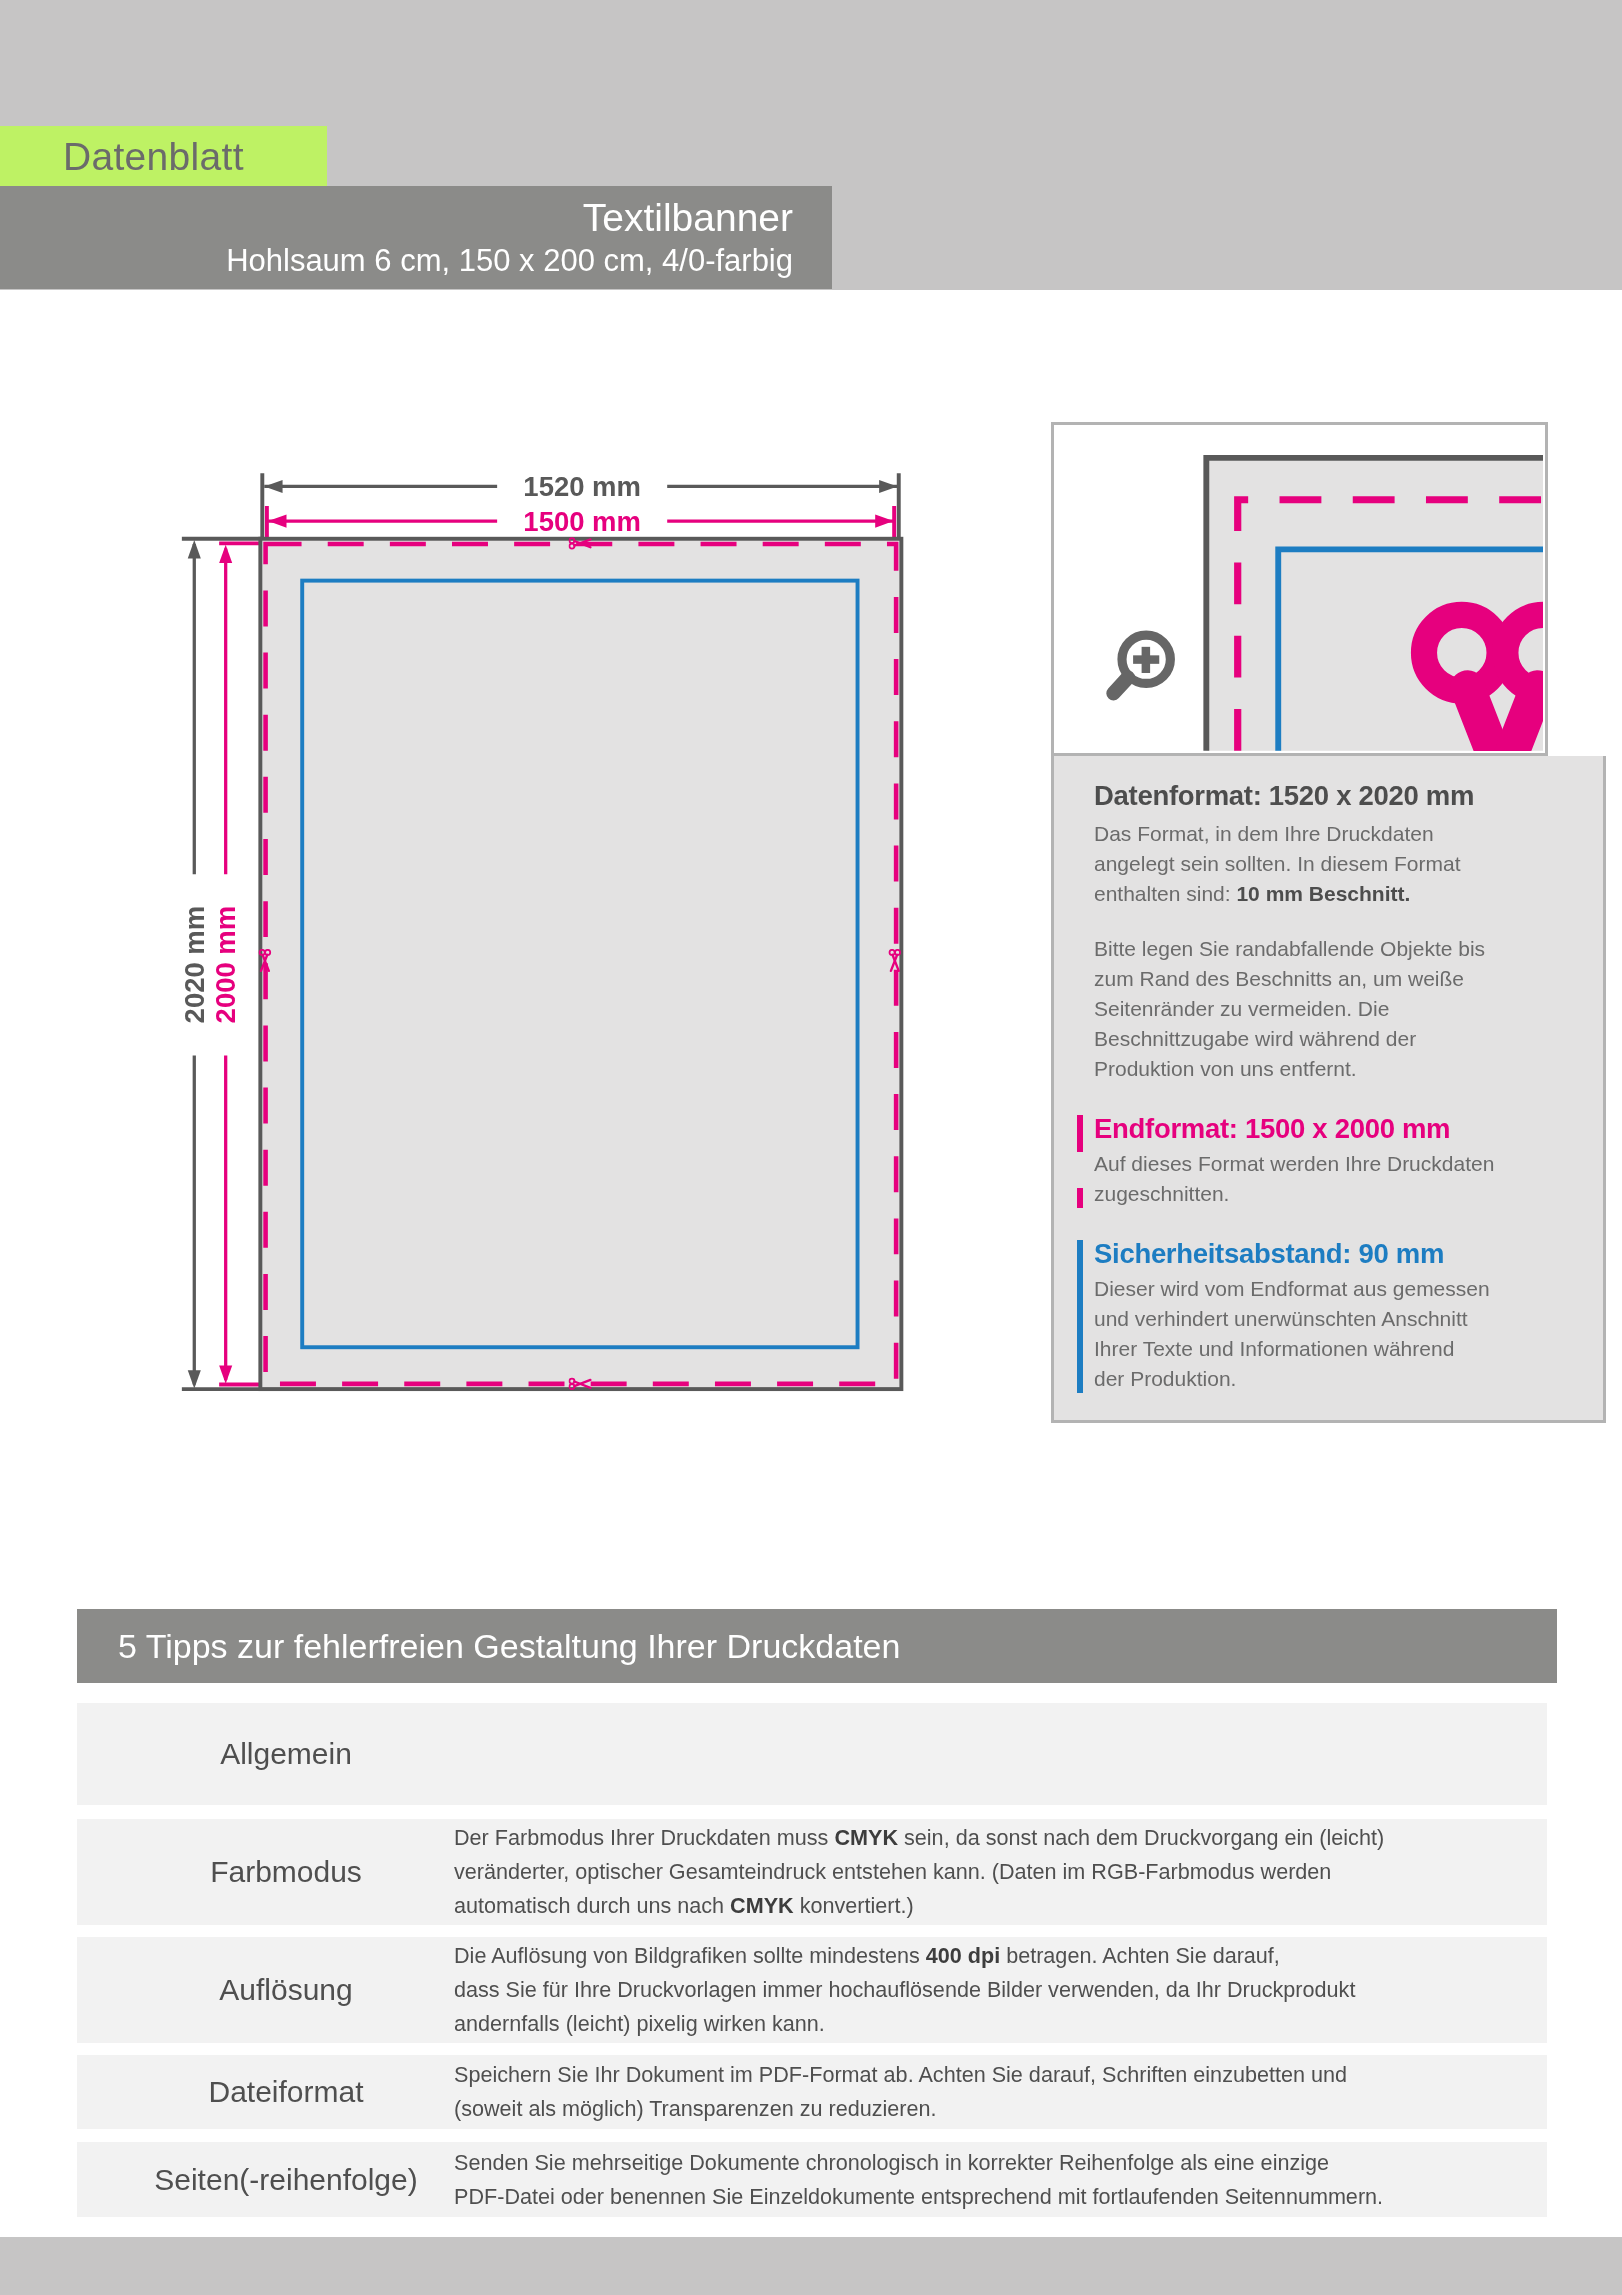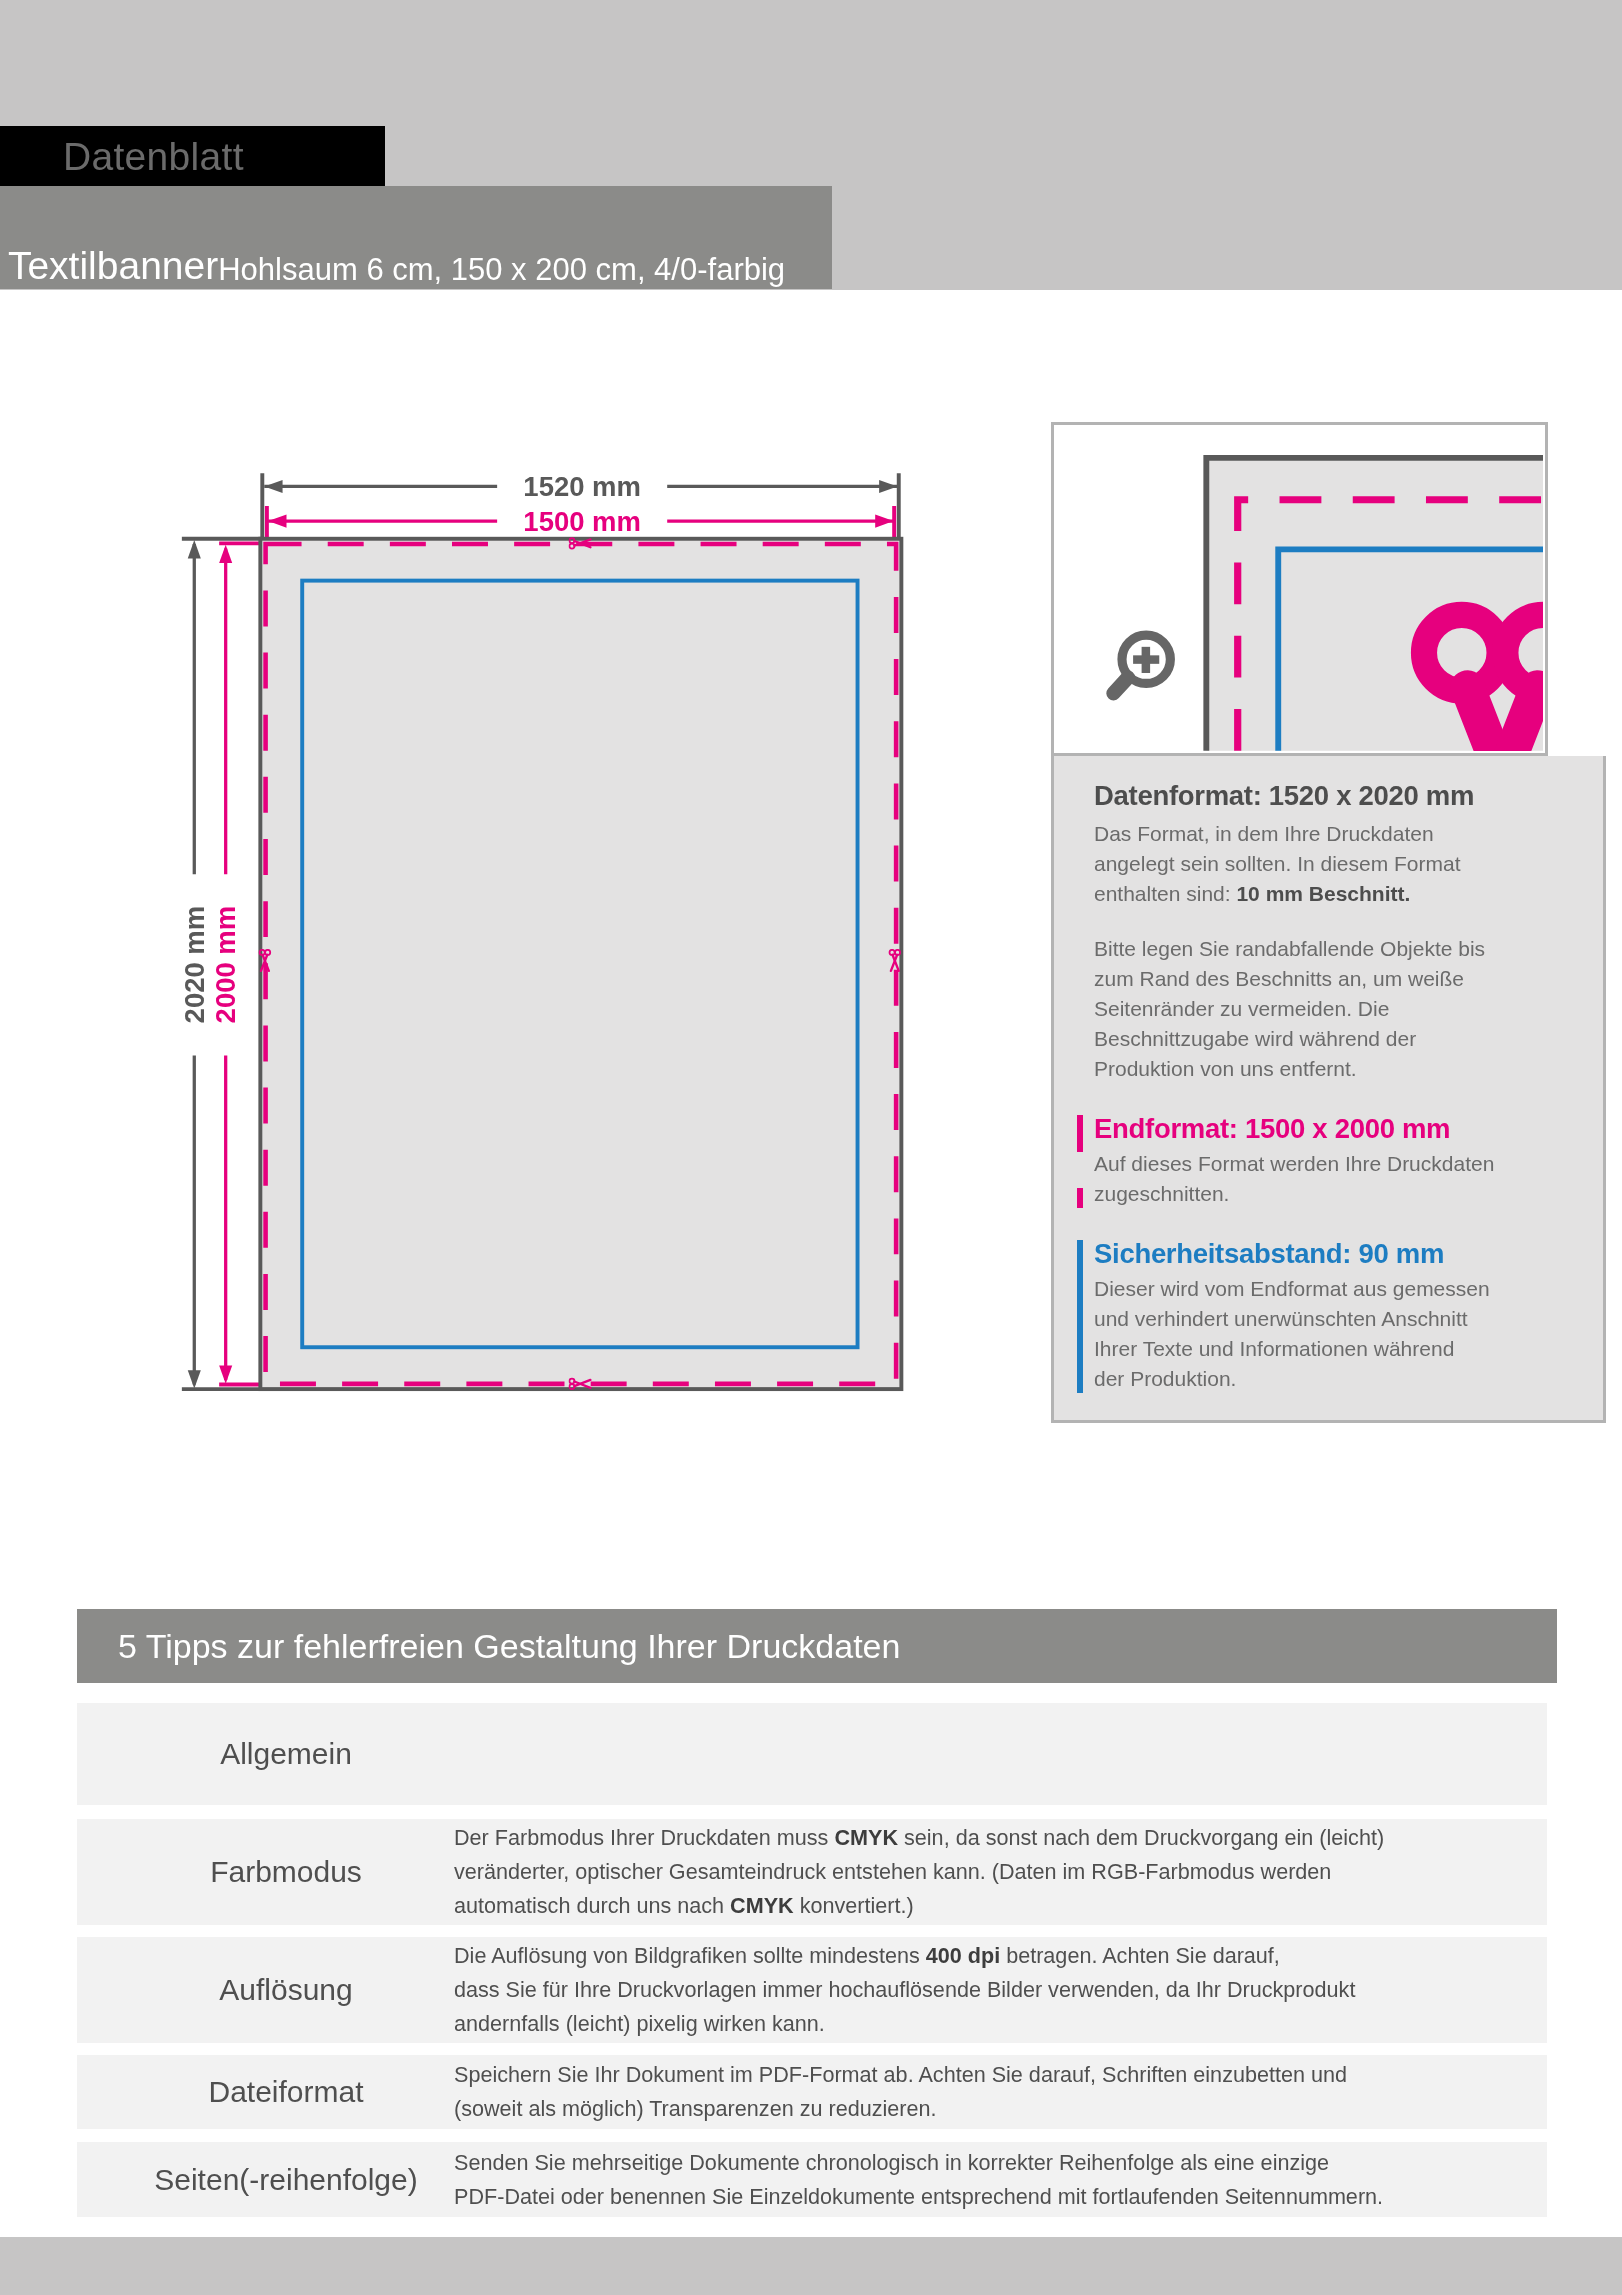--- a/index.html
+++ b/index.html
@@ -5,28 +5,28 @@
   * { margin:0; padding:0; box-sizing:border-box; }
   html,body { background:#ffffff; }
   .page {
     position:relative; width:1623px; height:2295px; background:#ffffff;
     font-family:"Liberation Sans", sans-serif; overflow:hidden;
   }
   .top-band { position:absolute; left:0; top:0; width:1623px; height:290px; background:#c6c5c5; }
   .footer-band { position:absolute; left:0; top:2237px; width:1623px; height:59px; background:#c6c5c5; }
 
   .doc-label-box {
-    position:absolute; left:0; top:126px; width:385px; height:61px; background:#000000;
+    position:absolute; left:0; top:126px; width:327px; height:61px; background:#bef264;
     display:flex; align-items:center; padding-left:63px;
   }
   .doc-label { font-size:39px; color:#6b6b6b; letter-spacing:0.3px; }
 
   .title-banner {
     position:absolute; left:0; top:186px; width:832px; height:103px; background:#8b8b89;
-    display:flex; align-items:flex-end; justify-content:center;
+    display:flex; flex-direction:column; align-items:flex-end; justify-content:center;
     padding-right:39px; color:#ffffff;
   }
   .product-title { font-size:39px; line-height:46px; }
   .product-subtitle { font-size:31px; line-height:39px; }
 
   .diagram-svg { position:absolute; left:157px; top:452px; width:798px; height:982px; }
 
   .zoom-panel {
     position:absolute; left:1051px; top:422px; width:497px; height:334px;
     background:#ffffff; border:3.9px solid #b3b3b3;

